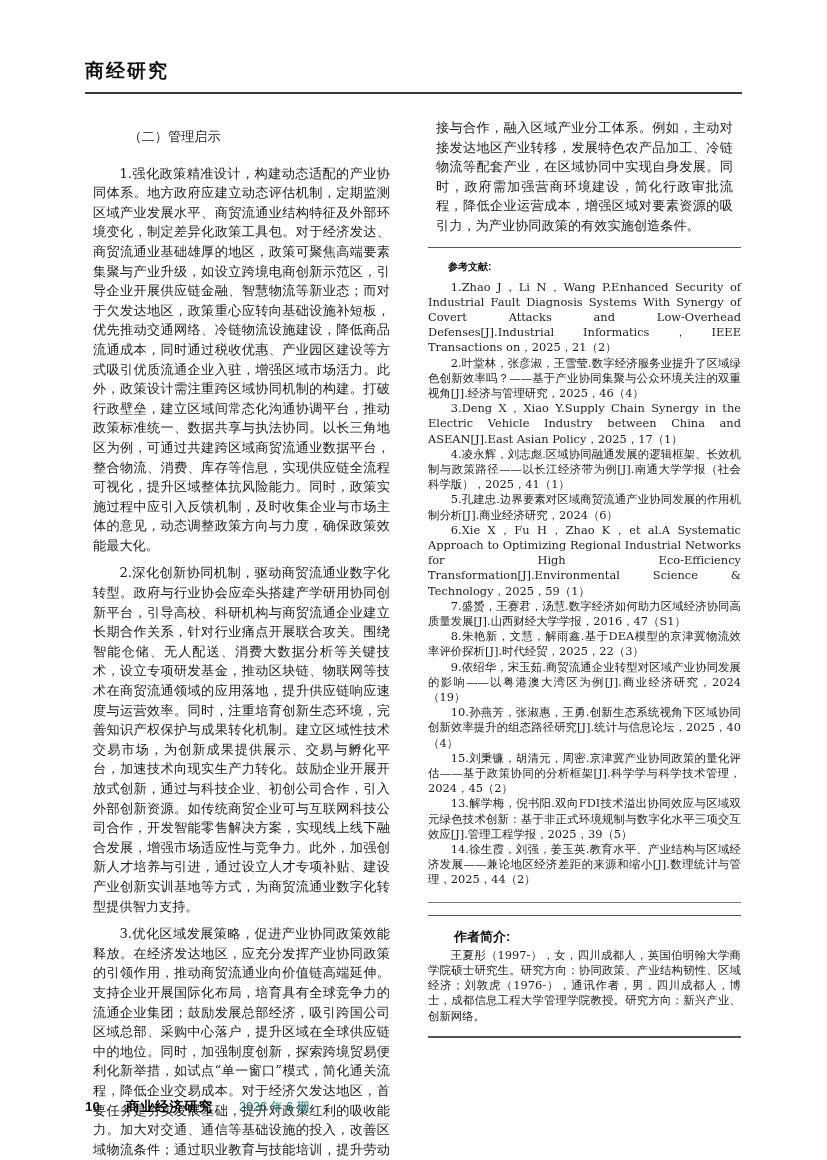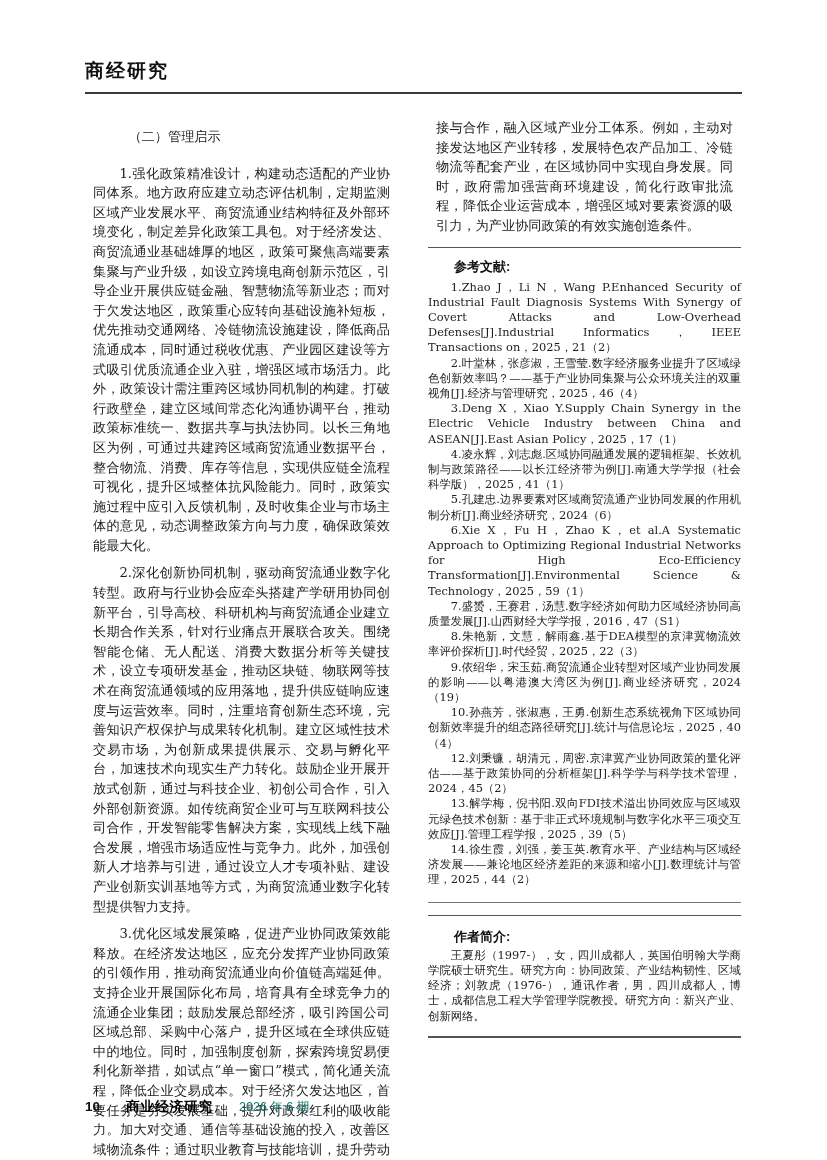--- a/index.html
+++ b/index.html
@@ -32,21 +32,21 @@
   p.body.indent{text-indent:2em;}
   .section-heading{
     margin:17px;font-size:13.2px;line-height:19.6px;text-indent:2em;
     font-weight:normal;
   }
   
   .refs-divider{border:none;border-top:1.5px solid #555;margin:11px 0 0 0;}
   .refs-heading{
     margin:10px 0 4px 0;text-indent:2em;
     font-family:"Liberation Sans","DejaVu Sans",sans-serif;
-    font-weight:bold;font-size:13px;color:#111;line-height:18px;
+    font-weight:bold;font-size:10px;color:#111;line-height:18px;
   }
   p.ref{
     margin:0;font-size:11.4px;line-height:15.2px;
     text-align:justify;text-justify:inter-ideograph;text-indent:2em;
   }
   
   .author-box{margin-top:14px;}
   .author-box .rule-a{border:none;border-top:1.5px solid #777;margin:0;}
   .author-box .rule-b{border:none;border-top:1.5px solid #555;margin:12px 0 0 0;}
   .author-heading{
@@ -97,21 +97,21 @@
       <p class="ref">1.Zhao J，Li N，Wang P.Enhanced Security of Industrial Fault Diagnosis Systems With Synergy of Covert Attacks and Low-Overhead Defenses[J].Industrial Informatics，IEEE Transactions on，2025，21（2）</p>
       <p class="ref">2.叶堂林，张彦淑，王雪莹.数字经济服务业提升了区域绿色创新效率吗？——基于产业协同集聚与公众环境关注的双重视角[J].经济与管理研究，2025，46（4）</p>
       <p class="ref">3.Deng X，Xiao Y.Supply Chain Synergy in the Electric Vehicle Industry between China and ASEAN[J].East Asian Policy，2025，17（1）</p>
       <p class="ref">4.凌永辉，刘志彪.区域协同融通发展的逻辑框架、长效机制与政策路径——以长江经济带为例[J].南通大学学报（社会科学版），2025，41（1）</p>
       <p class="ref">5.孔建忠.边界要素对区域商贸流通产业协同发展的作用机制分析[J].商业经济研究，2024（6）</p>
       <p class="ref">6.Xie X，Fu H，Zhao K，et al.A Systematic Approach to Optimizing Regional Industrial Networks for High Eco-Efficiency Transformation[J].Environmental Science &amp; Technology，2025，59（1）</p>
       <p class="ref">7.盛赟，王赛君，汤慧.数字经济如何助力区域经济协同高质量发展[J].山西财经大学学报，2016，47（S1）</p>
       <p class="ref">8.朱艳新，文慧，解雨鑫.基于DEA模型的京津冀物流效率评价探析[J].时代经贸，2025，22（3）</p>
       <p class="ref">9.依绍华，宋玉茹.商贸流通企业转型对区域产业协同发展的影响——以粤港澳大湾区为例[J].商业经济研究，2024（19）</p>
       <p class="ref">10.孙燕芳，张淑惠，王勇.创新生态系统视角下区域协同创新效率提升的组态路径研究[J].统计与信息论坛，2025，40（4）</p>
-      <p class="ref">12.刘秉镰，胡清元，周密.京津冀产业协同政策的量化评估——基于政策协同的分析框架[J].科学学与科学技术管理，2024，45（2）</p>
+      <p class="ref">15.刘秉镰，胡清元，周密.京津冀产业协同政策的量化评估——基于政策协同的分析框架[J].科学学与科学技术管理，2024，45（2）</p>
       <p class="ref">13.解学梅，倪书阳.双向FDI技术溢出协同效应与区域双元绿色技术创新：基于非正式环境规制与数字化水平三项交互效应[J].管理工程学报，2025，39（5）</p>
       <p class="ref">14.徐生霞，刘强，姜玉英.教育水平、产业结构与区域经济发展——兼论地区经济差距的来源和缩小[J].数理统计与管理，2025，44（2）</p>
 
       <div class="author-box">
         <hr class="rule-a">
         <hr class="rule-b">
         <h3 class="author-heading">作者简介:</h3>
         <p class="bio">王夏彤（1997-），女，四川成都人，英国伯明翰大学商学院硕士研究生。研究方向：协同政策、产业结构韧性、区域经济；刘敦虎（1976-），通讯作者，男，四川成都人，博士，成都信息工程大学管理学院教授。研究方向：新兴产业、创新网络。</p>
         <hr class="rule-c">
       </div>

